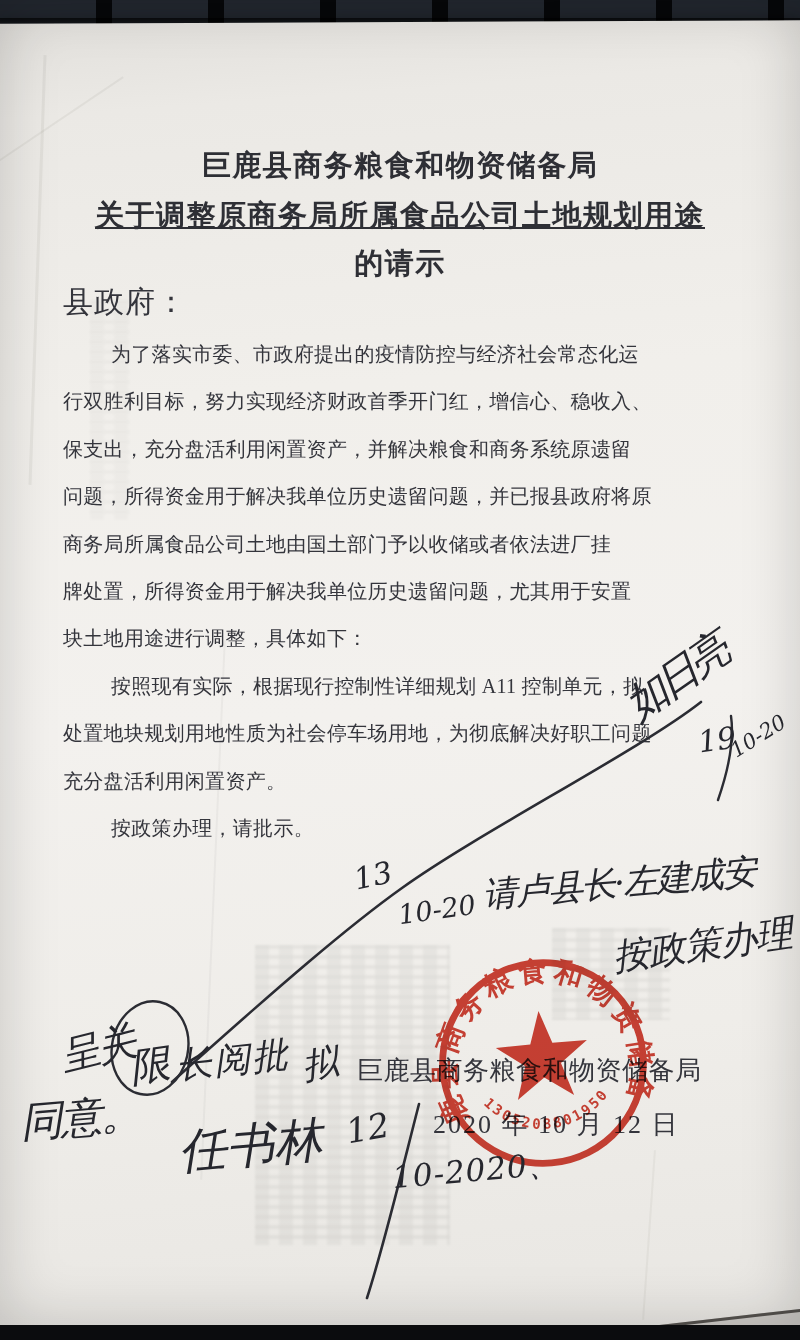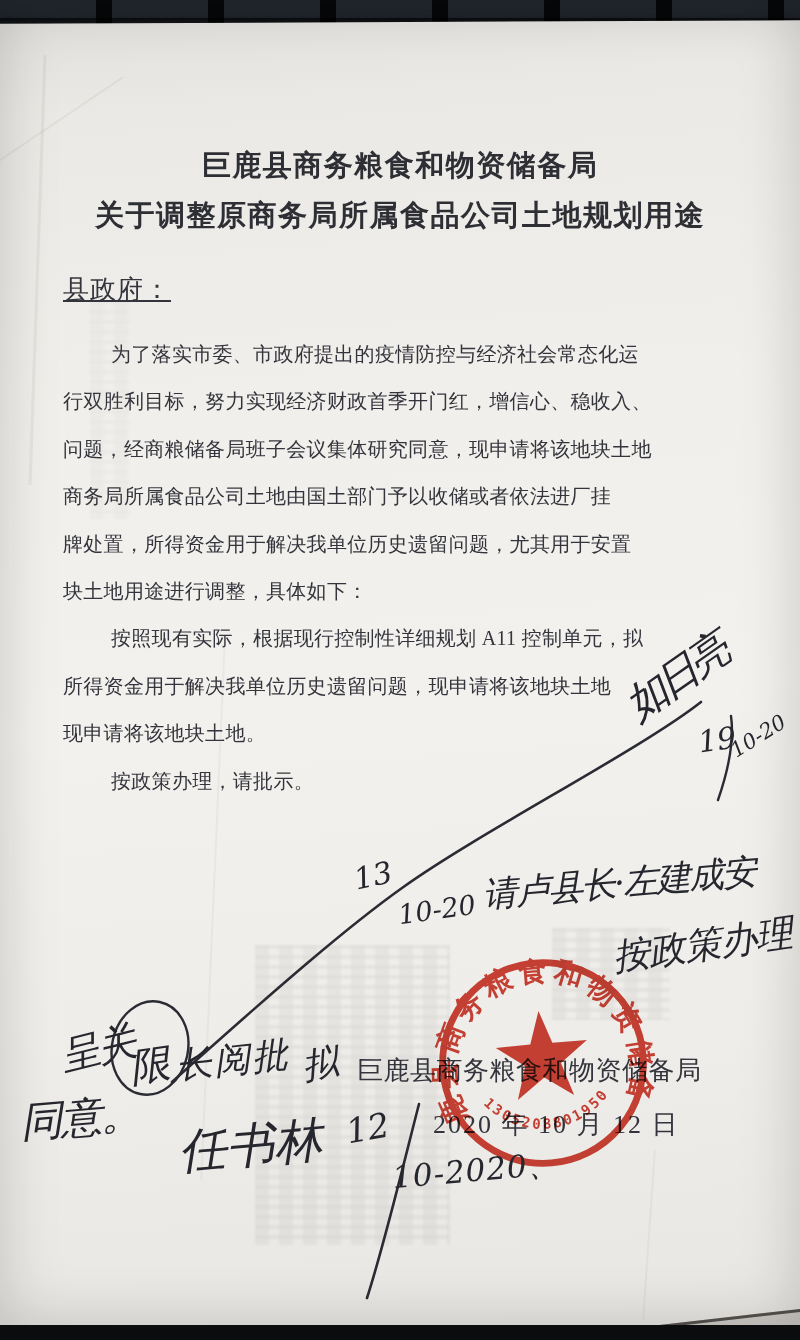--- a/index.html
+++ b/index.html
@@ -34,22 +34,22 @@
      background:
        repeating-linear-gradient(180deg,rgba(104,106,102,.55) 0 4px,rgba(0,0,0,0) 4px 10px),
        repeating-linear-gradient(90deg,rgba(104,106,102,.5) 0 14px,rgba(0,0,0,0) 14px 24px);}
   .st1{left:255px;top:945px;width:195px;height:300px;}
   .st2{left:552px;top:928px;width:118px;height:92px;}
   .st3{left:90px;top:300px;width:40px;height:220px;opacity:.06;}
   
   .print{color:#34353c;}
   .title-line{position:absolute;left:0;width:800px;text-align:center;
       font-weight:bold;font-size:29px;letter-spacing:1.5px;color:#2e2f35;}
-  .t1{top:146px;} .t2{top:196px;} .t3{top:244px;}
-  .salutation{position:absolute;left:63px;top:272px;font-size:26px;letter-spacing:1px;text-decoration:underline;}
+  .t1{top:146px;} .t2{top:196px;text-decoration:underline;} .t3{top:244px;}
+  .salutation{position:absolute;left:63px;top:282px;font-size:30px;letter-spacing:1px;}
   .body-text{position:absolute;left:63px;top:331px;width:680px;
       font-size:20px;line-height:47.4px;letter-spacing:0.3px;}
   .bline{white-space:nowrap;}
   .bline.ind{padding-left:48px;}
   .closing-agency{position:absolute;left:357px;top:1053px;font-size:26px;letter-spacing:0.5px;}
   .closing-date{position:absolute;left:433px;top:1107px;font-size:26px;letter-spacing:2px;}
   
   .seal{position:absolute;left:428px;top:948px;width:230px;height:230px;
         transform:rotate(-5deg);opacity:.92;mix-blend-mode:multiply;}
   
@@ -90,33 +90,35 @@
   <div class="crease v2"></div>
   <div class="crease v3"></div>
   <div class="sheet-edge"></div>
 
   <div class="showthru st1"></div>
   <div class="showthru st2"></div>
   <div class="showthru st3"></div>
 
   <div class="print title-line t1">巨鹿县商务粮食和物资储备局</div>
   <div class="print title-line t2">关于调整原商务局所属食品公司土地规划用途</div>
+  <div class="print title-line t3">的请示</div>
 
   <div class="print salutation">县政府：</div>
 
   <div class="print body-text">
       <div class="bline ind">为了落实市委、市政府提出的疫情防控与经济社会常态化运</div>
       <div class="bline">行双胜利目标，努力实现经济财政首季开门红，增信心、稳收入、</div>
-      <div class="bline">问题，经商粮储备局班子会议集体研究同意，现申请将该地块土地</div>
+      <div class="bline">保支出，充分盘活利用闲置资产，并解决粮食和商务系统原遗留</div>
+      <div class="bline">问题，所得资金用于解决我单位历史遗留问题，并已报县政府将原</div>
       <div class="bline">商务局所属食品公司土地由国土部门予以收储或者依法进厂挂</div>
       <div class="bline">牌处置，所得资金用于解决我单位历史遗留问题，尤其用于安置</div>
       <div class="bline">块土地用途进行调整，具体如下：</div>
       <div class="bline ind">按照现有实际，根据现行控制性详细规划 A11 控制单元，拟</div>
-      <div class="bline">所得资金用于解决我单位历史遗留问题，现申请将该地块土地</div>
-      <div class="bline">现申请将该地块土地。</div>
+      <div class="bline">处置地块规划用地性质为社会停车场用地，为彻底解决好职工问题</div>
+      <div class="bline">充分盘活利用闲置资产。</div>
       <div class="bline ind">按政策办理，请批示。</div>
     </div>
 
   <div class="print closing-agency">巨鹿县商务粮食和物资储备局</div>
   <div class="print closing-date">2020 年 10 月 12 日</div>
 
   <svg class="seal" viewBox="0 0 220 220">
     <circle cx="110" cy="110" r="96" fill="none" stroke="#cd3426" stroke-width="6.5"></circle>
     <polygon fill="#cd3426" points="110,60 120.6,91.4 153.7,91.8 127.1,111.6 137,143.2 110,124 83,143.2 92.9,111.6 66.3,91.8 99.4,91.4"></polygon>
     <defs>

